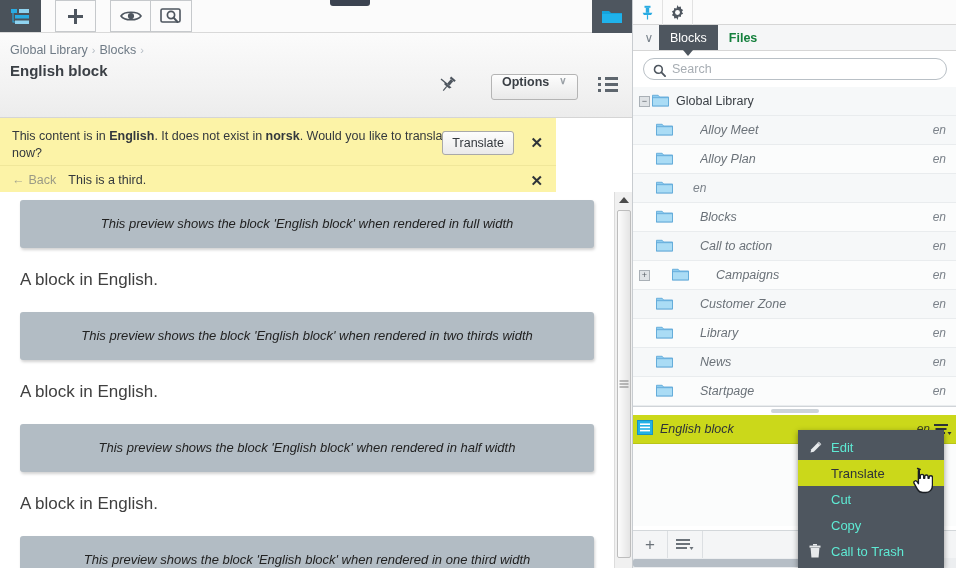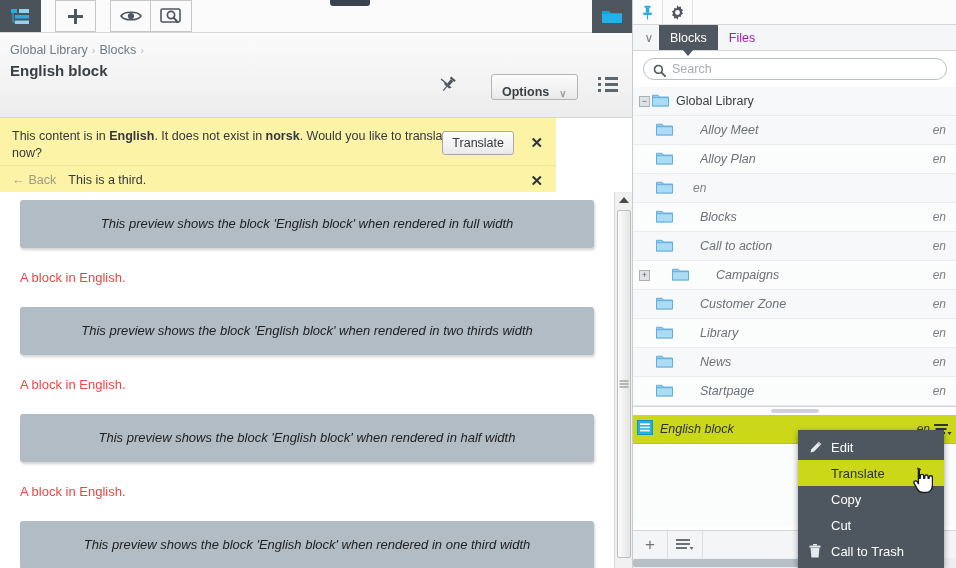--- a/index.html
+++ b/index.html
@@ -54,21 +54,21 @@
     position: absolute; left: 10px; top: 29px;
     font-size: 15px; font-weight: bold; color: #3b4046;
   }
   .hdr-pin {
     position: absolute; left: 438px; top: 42px; width: 22px; height: 22px;
     cursor: pointer;
   }
   .options-btn {
     position: absolute; left: 491px; top: 41px;
     height: 26px; padding: 0 10px;
-    display: flex; align-items: flex-end; gap: 10px;
+    display: flex; align-items: flex-start; gap: 10px;
     background: linear-gradient(to bottom, #fdfdfd, #e9e9e9);
     border: 1px solid #b4b4b4; border-radius: 3px;
     font-size: 12.5px; font-weight: bold; color: #3b4046;
     cursor: pointer;
   }
   .options-btn .chev { color: #9aa0a6; font-size: 10px; }
   .hdr-list {
     position: absolute; left: 598px; top: 44px; width: 20px; height: 16px;
     cursor: pointer;
   }
@@ -130,21 +130,21 @@
     background: #b2bcc4; color: #222;
     font-style: italic; font-size: 13px; text-align: center;
     padding: 14px 18px; border-radius: 3px;
     box-shadow: 1px 2px 3px rgba(0,0,0,0.18);
     line-height: 20px;
   }
   .pv-full  { width: 574px; }
   .pv-two   { width: 574px; }
   .pv-half  { width: 574px; }
   .pv-third { width: 574px; }
-  .body-text { font-size: 13px; color: #ef4444; margin: 22px 0 22px 0; }
+  .body-text { font-size: 17px; color: #404040; margin: 22px 0 22px 0; }
 
   
   .vscroll {
     position: absolute; left: 614px; top: 192px; width: 18px; height: 376px;
     background: #f0f0f0; border-left: 1px solid #dcdcdc;
   }
   .vscroll .arrow-up {
     position: absolute; top: 0; left: 0; width: 18px; height: 16px;
     background: #f0f0f0; display: flex; align-items: center; justify-content: center;
     cursor: pointer;
@@ -181,21 +181,21 @@
   .rp-tabs {
     height: 26px; background: #f5f6f7; border-bottom: 1px solid #d6d6d6;
     display: flex; align-items: stretch; padding-left: 6px;
   }
   .rp-chevron {
     width: 20px; display: flex; align-items: center; justify-content: center;
     color: #7a838c; font-size: 12px; cursor: pointer;
   }
   .rp-tab {
     padding: 0 11px; display: flex; align-items: center;
-    font-size: 12.5px; color: #a21caf; cursor: pointer; position: relative;
+    font-size: 12.5px; color: #15803d; cursor: pointer; position: relative; font-weight: bold;
   }
   .rp-tab.active { background: #4e565f; color: #ffffff; font-weight: normal; }
   .rp-tab.active::after {
     content: ""; position: absolute; bottom: -6px; left: 50%; margin-left: -5px;
     width: 0; height: 0; border-left: 5px solid transparent;
     border-right: 5px solid transparent; border-top: 6px solid #4e565f;
   }
 
   .rp-search-wrap { padding: 7px 9px 7px 10px; background: #fff; }
   .rp-search {
@@ -276,21 +276,21 @@
 
   
   .ctx-menu {
     position: absolute; left: 798px; top: 430px; width: 146px;
     background: #4e565f; color: #fff;
     box-shadow: 0 2px 6px rgba(0,0,0,0.4);
     z-index: 50; padding: 4px 0;
   }
   .ctx-item {
     height: 26px; display: flex; align-items: center;
-    padding-left: 10px; font-size: 13px; color: #ffffff; cursor: pointer;
+    padding-left: 10px; font-size: 13px; color: #5eead4; cursor: pointer;
     gap: 9px;
   }
   .ctx-item.highlight { background: #cbd81a; color: #2e3338; }
   .ctx-ico { width: 14px; display: flex; align-items: center; justify-content: center; flex: none;}
   .ctx-label { white-space: nowrap; }
 
   
   .cursor-hand {
     position: absolute; left: 911px; top: 467px; z-index: 60;
     pointer-events: none;
@@ -632,25 +632,25 @@
         </svg>
       </span>
       <span class="ctx-label">Edit</span>
     </div>
     <div class="ctx-item highlight">
       <span class="ctx-ico"></span>
       <span class="ctx-label">Translate</span>
     </div>
     <div class="ctx-item">
       <span class="ctx-ico"></span>
-      <span class="ctx-label">Copy</span>
+      <span class="ctx-label">Cut</span>
     </div>
     <div class="ctx-item">
       <span class="ctx-ico"></span>
-      <span class="ctx-label">Cut</span>
+      <span class="ctx-label">Copy</span>
     </div>
     <div class="ctx-item">
       <span class="ctx-ico">
         <svg width="12" height="14" viewBox="0 0 12 14">
           <rect x="0.5" y="1.6" width="11" height="2" fill="#e7eaec"></rect>
           <rect x="4" y="0" width="4" height="1.6" fill="#e7eaec"></rect>
           <path d="M1.6 4 h8.8 l-0.8 9.6 h-7.2 z" fill="#e7eaec"></path>
         </svg>
       </span>
       <span class="ctx-label">Call to Trash</span>

